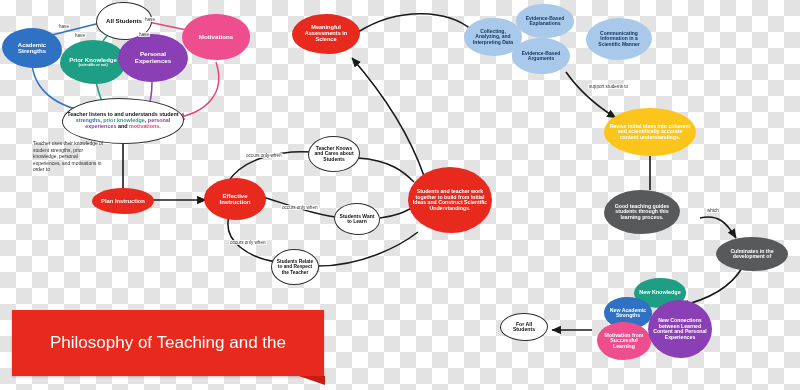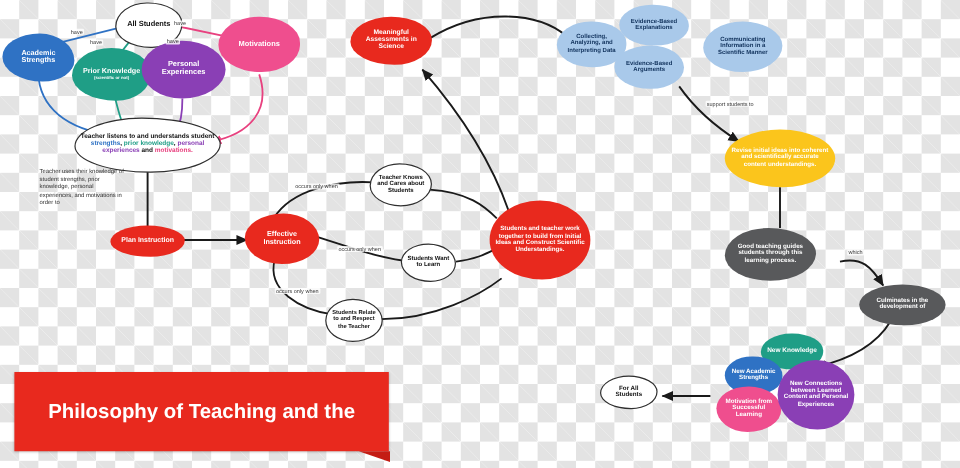--- a/index.html
+++ b/index.html
@@ -38,21 +38,21 @@
     font-size:4.6px;
     font-weight:normal;
     padding:0 1px;
     white-space:nowrap;
     border-radius:1px;
   }
   .banner{
     position:absolute;z-index:9;
     background:#e8291e;
     color:#ffffff;
-    font-weight:bold;
+    font-weight:normal;
     display:flex;align-items:center;justify-content:center;
     text-align:center;
     line-height:1.18;
     box-shadow:0 1px 2px rgba(0,0,0,.25);
   }
   .banner .fold{
     position:absolute;right:-1px;bottom:-9px;
     width:0;height:0;
     border-left:26px solid transparent;
     border-top:9px solid #c41d14;

